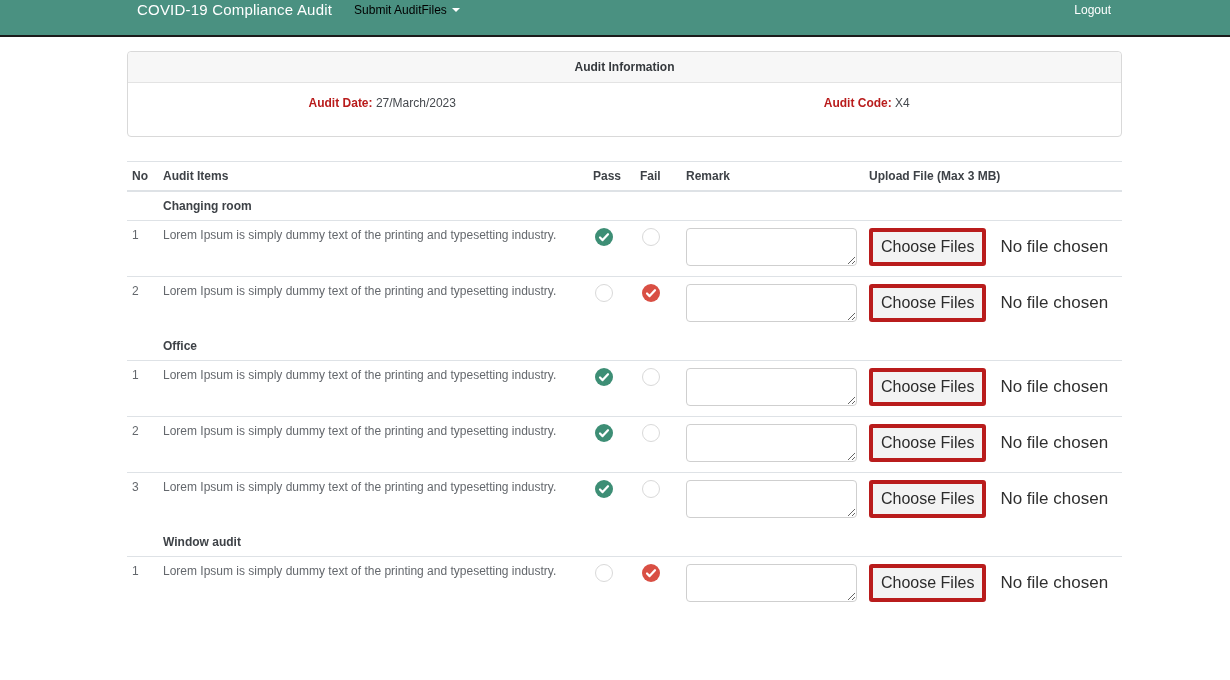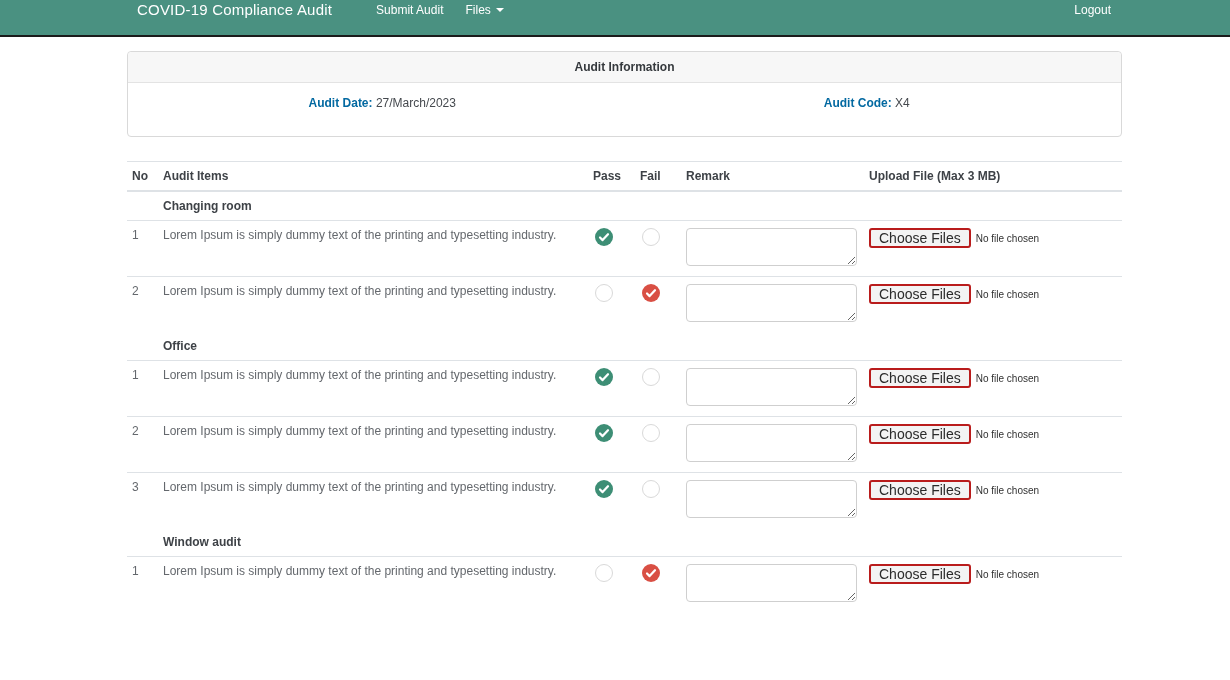--- a/index.html
+++ b/index.html
@@ -4,38 +4,38 @@
 <style>
   * { margin:0; padding:0; box-sizing:border-box; }
   html,body { width:1230px; height:680px; overflow:hidden; background:#fff;
     font-family:"Liberation Sans","DejaVu Sans",sans-serif; }
 
   
   .navbar { height:37px; background:#4a9181; border-bottom:2px solid #1b1b1b;
     display:flex; align-items:center; padding:0 119px 16px 137px; }
   .navbar .brand { color:#fff; font-size:15px; letter-spacing:.2px; text-decoration:none; cursor:pointer; }
   .navbar .nav-links { display:flex; align-items:center; margin-left:22px; }
-  .navbar .nav-link { color:#ffffff; font-size:12px; margin-left:22px; text-decoration:none; cursor:pointer;
+  .navbar .nav-link { color:#000000; font-size:12px; text-decoration:none; cursor:pointer;
     display:inline-flex; align-items:center; }
   .caret { display:inline-block; width:0; height:0; margin-left:5px;
     border-left:4px solid transparent; border-right:4px solid transparent; border-top:4px solid #fff; }
   .navbar .spacer { flex:1; }
   .navbar .logout { color:#ffffff; font-size:12px; text-decoration:none; cursor:pointer; }
 
   
   .container { width:995px; margin-left:127px; }
 
   
   .card { margin-top:14px; border:1px solid #d9d9d9; border-radius:4px; background:#fff;text-align:center; }
   .card-header { background:#f7f7f7; border-bottom:1px solid #e3e3e3; padding:8px 12px;
     font-size:12px; font-weight:bold; color:#35393d; border-radius:4px 4px 0 0; }
   .card-body { padding:13px 12px 26px 12px; }
   .info-grid { display:grid; grid-template-columns:1fr 1fr; row-gap:16px; }
   .info-field { font-size:12px; color:#45494e; }
-  .info-field b { color:#0369a1; }
+  .info-field b { color:#b91c1c; }
 
   
   .page-heading { margin-top:17px; font-size:19px; font-weight:400; color:#3b3f44; }
 
   
   table.checklist { width:100%; border-collapse:collapse; table-layout:fixed; margin-top:24px; }
   .checklist th, .checklist td { vertical-align:top; text-align:left; }
   .checklist thead th { font-size:12px; font-weight:bold; color:#3e4247;
     padding:7px 5px; border-top:1px solid #dee2e6; border-bottom:2px solid #dee2e6; }
   .col-no { width:31px; }
@@ -55,23 +55,23 @@
   .result-circle.checked svg { display:block; position:absolute; left:0; top:0; width:18px; height:18px; }
   .result-circle.checked.pass { background:#3d8e75; }
   .result-circle.checked.fail { background:#d94f44; }
 
   
   .remark-input { width:171px; height:38px; border:1px solid #cfcfcf; border-radius:4px;
     resize:both; font-family:"Liberation Sans",sans-serif; font-size:12px; padding:4px 6px; color:#45494e; }
 
   
   .file-widget { display:flex; align-items:center; }
-  .file-btn { display:inline-block; background:#f3f3f3; border:2px solid #b91c1c; border-radius:3px;
-    font-size:14px; color:#2b2b2b; padding:0 8px; cursor:pointer; white-space:nowrap; }
-  .file-status { font-size:10px; color:#303030; margin-left:5px; white-space:nowrap; }
+  .file-btn { display:inline-block; background:#f3f3f3; border:4px solid #b91c1c; border-radius:3px;
+    font-size:16px; color:#2b2b2b; padding:6px 8px; cursor:pointer; white-space:nowrap; }
+  .file-status { font-size:17px; color:#303030; margin-left:14px; white-space:nowrap; }
 </style>
 </head>
 <body>
 
 <div class="navbar">
   <a class="brand">COVID-19 Compliance Audit</a>
   <div class="nav-links">
     <a class="nav-link">Submit Audit</a>
     <a class="nav-link">
         <span>Files</span>

